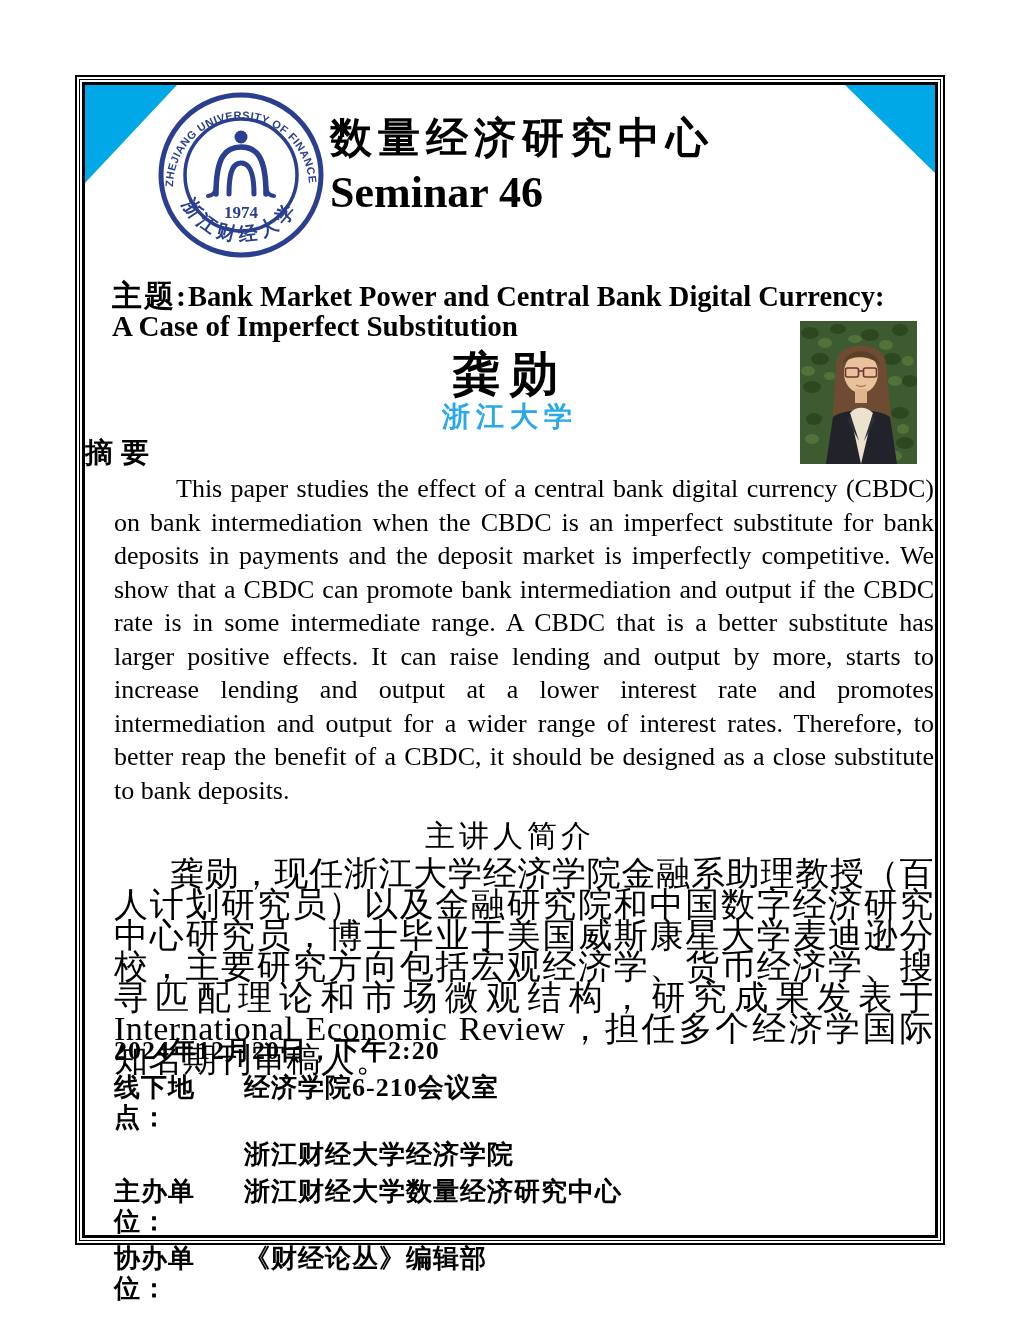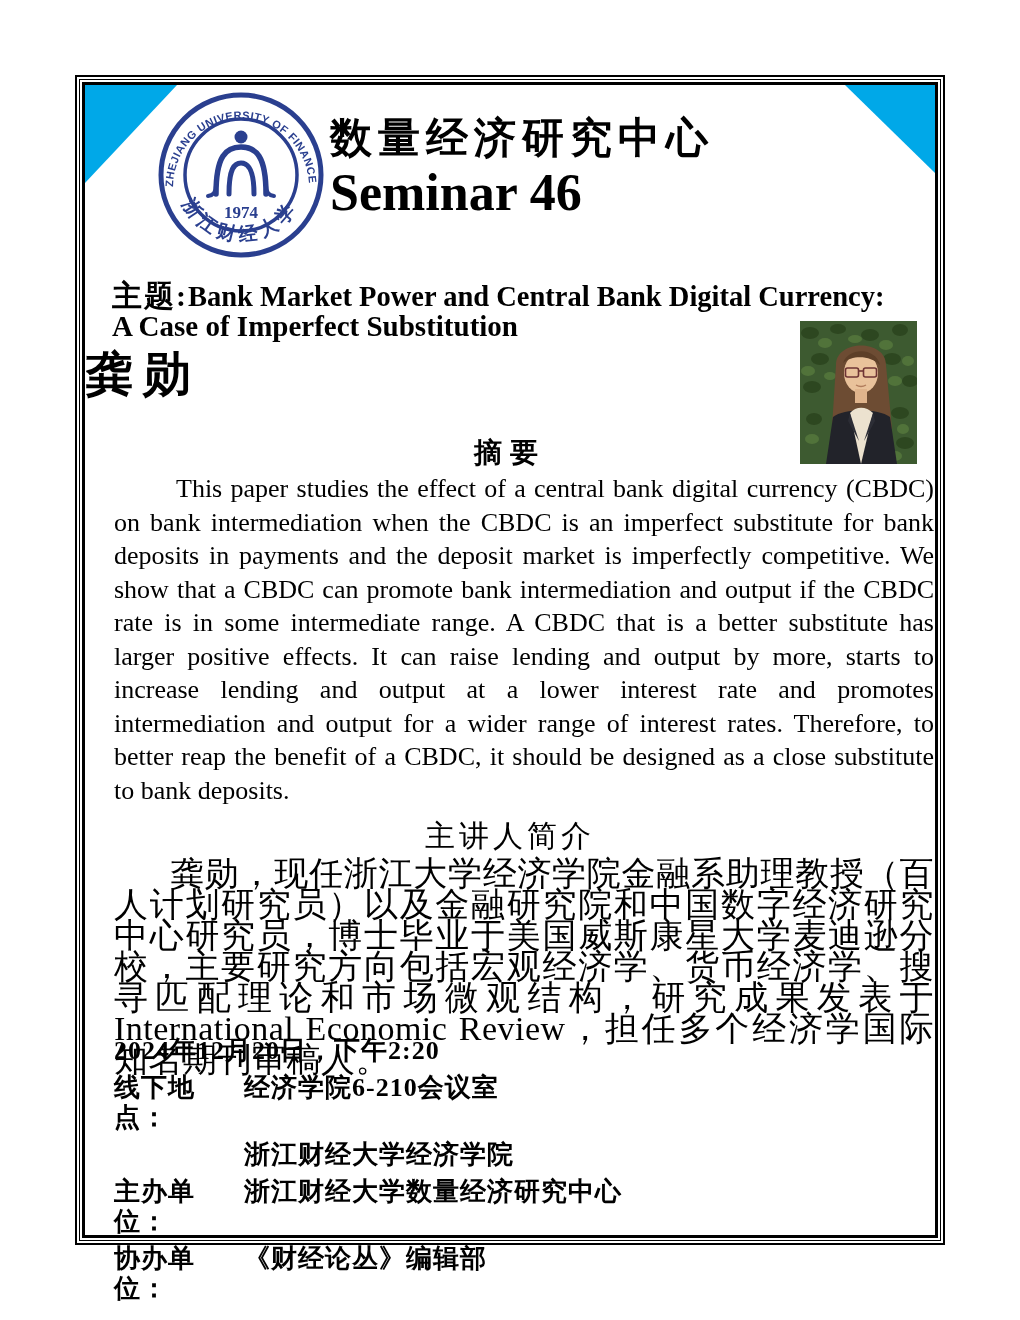--- a/index.html
+++ b/index.html
@@ -16,32 +16,32 @@
   .tri{position:absolute;background:#00A8E8;}
   .tri-left{left:85px;top:85px;width:92px;height:98px;
     clip-path:polygon(0 0,100% 0,0 100%);}
   .tri-right{left:845px;top:85px;width:90px;height:88px;
     clip-path:polygon(0 0,100% 0,100% 100%);}
   
   .logo{position:absolute;left:156px;top:90px;width:170px;height:170px;}
   
   .header-block{position:absolute;left:330px;top:112px;width:540px;text-align:left;}
   .center-name{font-size:42px;font-weight:700;letter-spacing:6px;line-height:52px;}
-  .seminar-no{font-size:52px;font-weight:700;line-height:46px;margin-top:6px;}
+  .seminar-no{font-size:44px;font-weight:700;line-height:46px;margin-top:6px;}
   
   .topic-line1{position:absolute;left:112px;top:276px;width:828px;white-space:nowrap;
     font-size:28.5px;font-weight:700;}
   .topic-label{font-size:30px;font-weight:700;letter-spacing:2px;}
   .topic-line2{position:absolute;left:112px;top:310px;width:828px;text-align:left;
     font-size:29px;font-weight:700;}
-  .speaker-name{position:absolute;left:85px;top:342px;width:850px;
+  .speaker-name{position:absolute;left:85px;top:342px;width:850px;text-align:center;
     font-size:48px;font-weight:600;letter-spacing:10px;}
   .speaker-affil{position:absolute;left:85px;top:398px;width:850px;text-align:center;
     font-size:28px;font-weight:700;letter-spacing:6px;color:#29A9E9;}
-  .abstract-label{position:absolute;left:85px;top:434px;width:850px;text-align:center;
+  .abstract-label{position:absolute;left:85px;top:434px;width:850px;
     font-size:28px;font-weight:600;letter-spacing:8px;}
   
   .photo{position:absolute;left:800px;top:321px;width:117px;height:143px;}
   
   .abstract-text{position:absolute;left:114px;top:472px;width:820px;
     font-size:26px;line-height:33.5px;text-align:justify;text-indent:62px;}
   
   .bio-heading{position:absolute;left:85px;top:816px;width:850px;text-align:center;
     font-size:30px;font-weight:400;letter-spacing:4px;}
   .bio-text{position:absolute;left:114px;top:858px;width:820px;
@@ -92,20 +92,21 @@
 
   <div class="header-block">
     <div class="center-name">数量经济研究中心</div>
     <div class="seminar-no">Seminar 46</div>
   </div>
 
   <div class="topic-line1"><span class="topic-label">主题:</span><span>Bank Market Power and Central Bank Digital Currency:</span></div>
   <div class="topic-line2">A Case of Imperfect Substitution</div>
 
   <div class="speaker-name">龚勋</div>
+  <div class="speaker-affil">浙江大学</div>
   <div class="abstract-label">摘要</div>
 
   <div class="photo">
     <svg viewBox="0 0 117 143" width="117" height="143">
       <rect width="117" height="143" fill="#3d5a30"></rect>
       <g fill="#2c451f" opacity="0.9">
         <ellipse cx="10" cy="12" rx="9" ry="6"></ellipse>
           <ellipse cx="38" cy="8" rx="8" ry="5"></ellipse>
         <ellipse cx="70" cy="14" rx="9" ry="6"></ellipse>
           <ellipse cx="100" cy="9" rx="8" ry="6"></ellipse>

